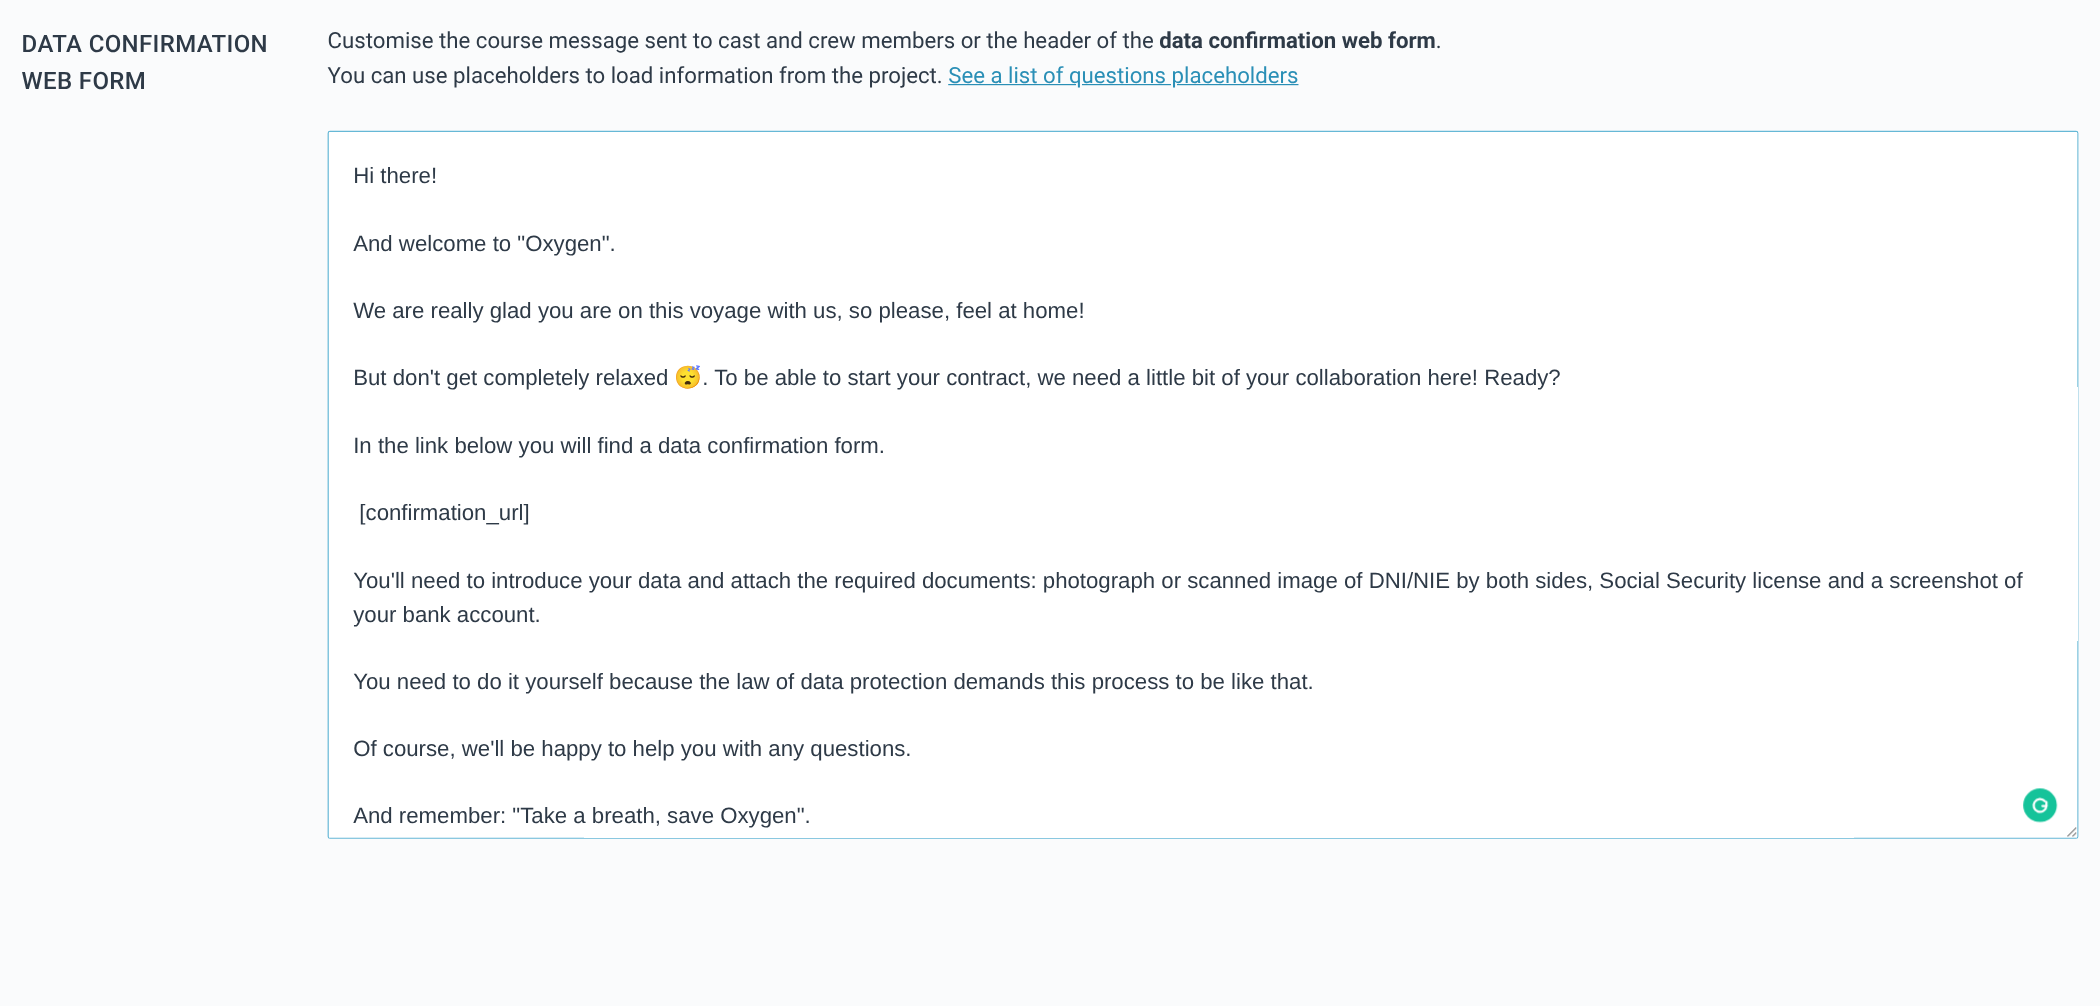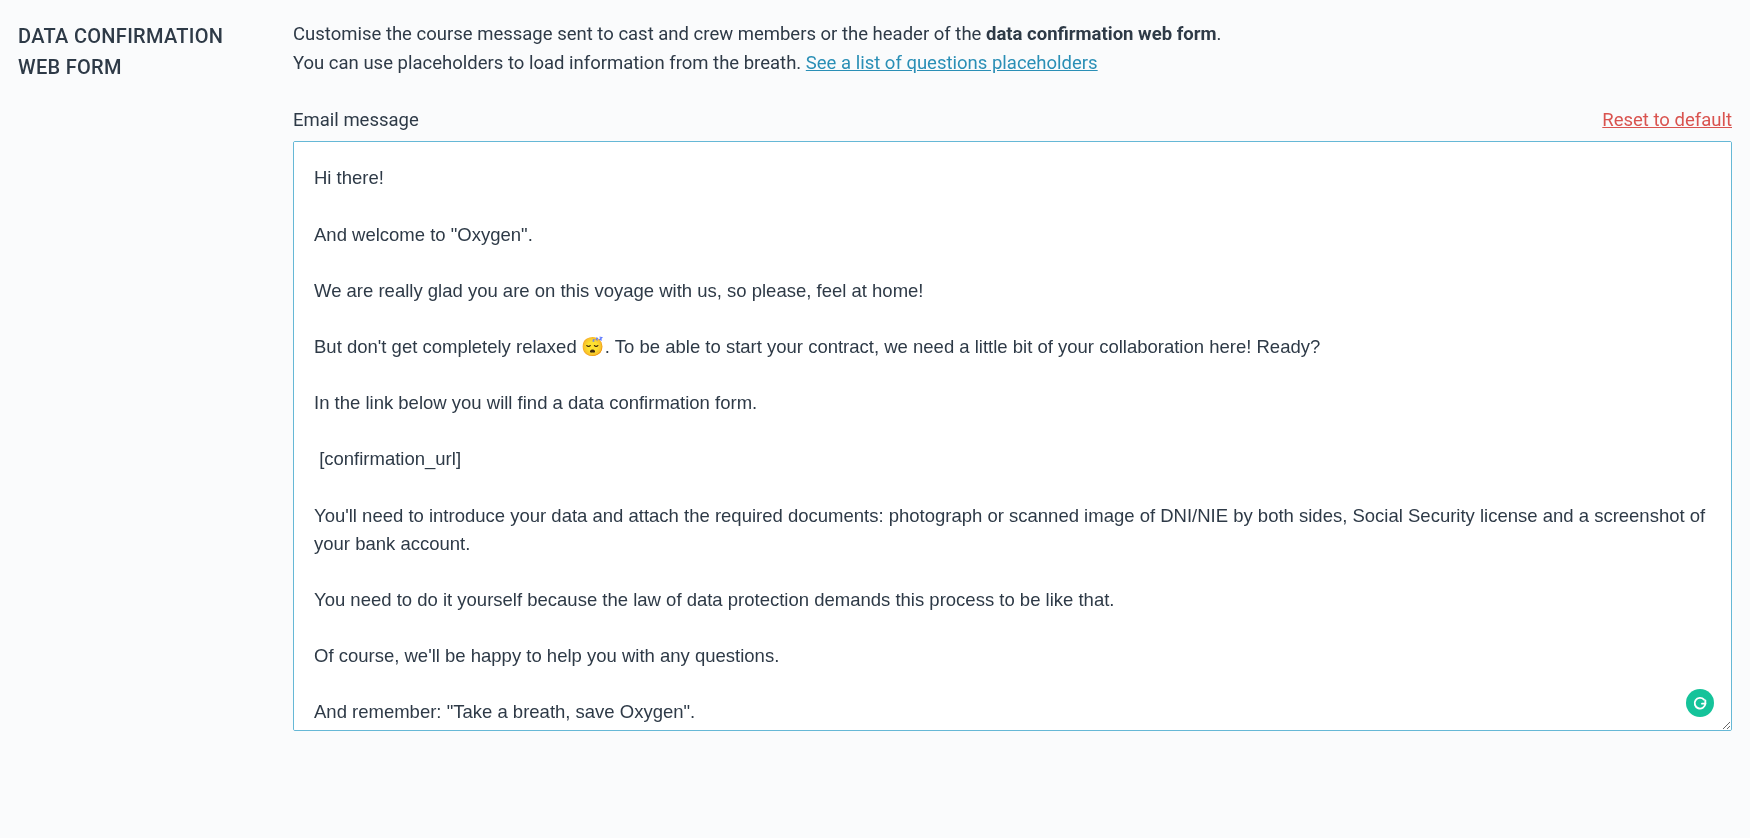--- a/index.html
+++ b/index.html
@@ -9,21 +9,21 @@
     }
     body {
       font-family: -apple-system, BlinkMacSystemFont, "Segoe UI", Roboto, "Helvetica Neue", Arial, sans-serif;
       background: #fafbfc;
       color: #2e3a47;
       padding: 20px 18px;
       width: 1750px;
     }
     .container {
       display: flex;
-      gap: 40px;
+      gap: 20px;
     }
     .section-title {
       width: 235px;
       font-size: 20px;
       font-weight: 500;
       color: #2e3a47;
       letter-spacing: 0.3px;
       line-height: 1.55;
       padding-top: 1px;
     }
@@ -99,27 +99,23 @@
   </style>
 </head>
 <body>
 
 <div class="container">
   <div class="section-title">DATA CONFIRMATION WEB FORM</div>
 
   <div class="content">
     <div class="description">
       <span>Customise the course message sent to cast and crew members or the header of the </span><span class="bold">data confirmation web form</span><span>.</span><br>
-      <span>You can use placeholders to load information from the breath. </span><span class="link">See a list of questions placeholders</span>
+      <span>You can use placeholders to load information from the project. </span><span class="link">See a list of questions placeholders</span>
     </div>
 
-    <div class="field-header">
-      <div class="field-label">Email message</div>
-      <div class="reset-link">Reset to default</div>
-    </div>
 
     <div class="editor-wrap">
       <textarea class="editor" style="">Hi there!
 
 And welcome to "Oxygen".
 
 We are really glad you are on this voyage with us, so please, feel at home!
 
 But don't get completely relaxed 😴. To be able to start your contract, we need a little bit of your collaboration here! Ready?
 

